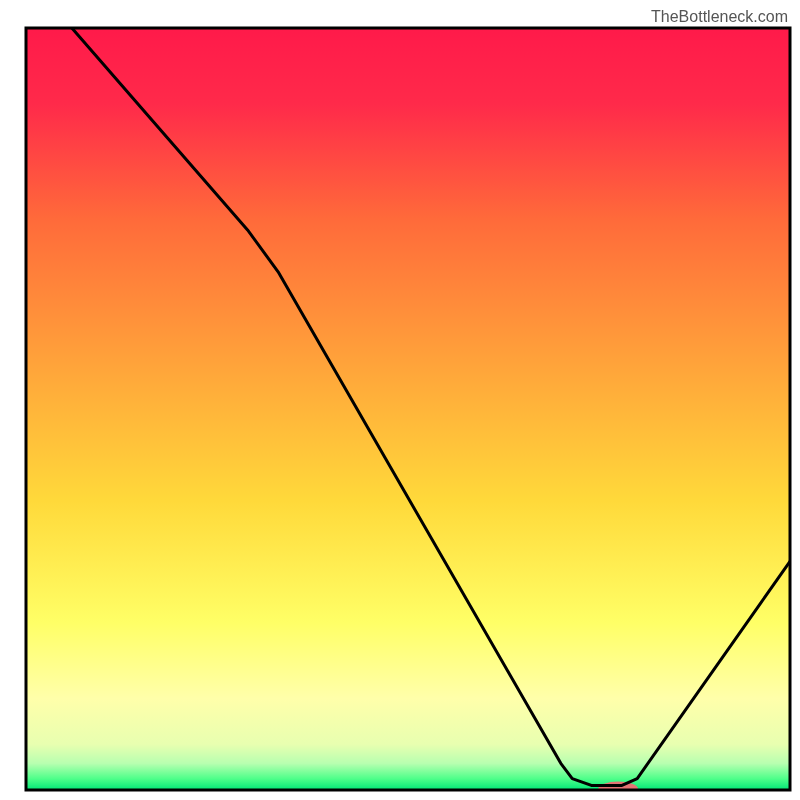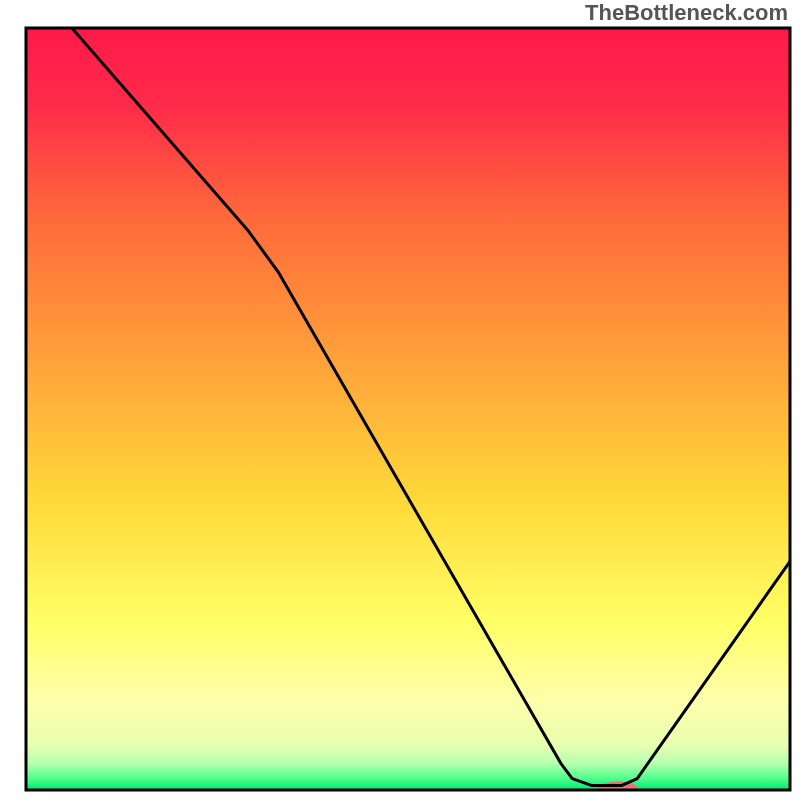--- a/index.html
+++ b/index.html
@@ -4,25 +4,25 @@
 <style>
   * { margin: 0; padding: 0; box-sizing: border-box; }
   html, body { width: 800px; height: 800px; overflow: hidden; background: #fff; }
   .chart-container {
     position: relative;
     width: 800px;
     height: 800px;
   }
   .watermark {
     position: absolute;
-    top: 0;
+    top: 8px;
     right: 12px;
     font-family: Arial, Helvetica, sans-serif;
-    font-size: 22px;
-    font-weight: 700;
+    font-size: 16px;
+    font-weight: 400;
     color: #555;
     z-index: 10;
   }
   svg.plot { position: absolute; top: 0; left: 0; }
 </style>
 </head>
 <body>
 
 <div class="chart-container">
   <div class="watermark">TheBottleneck.com</div>

